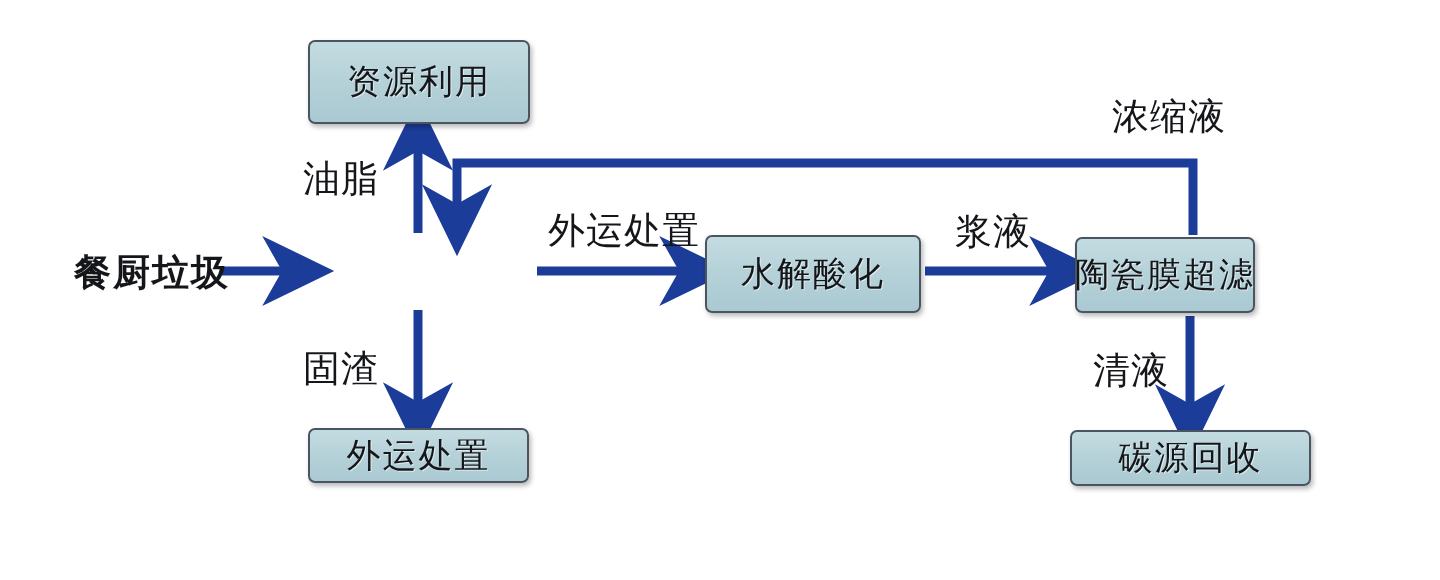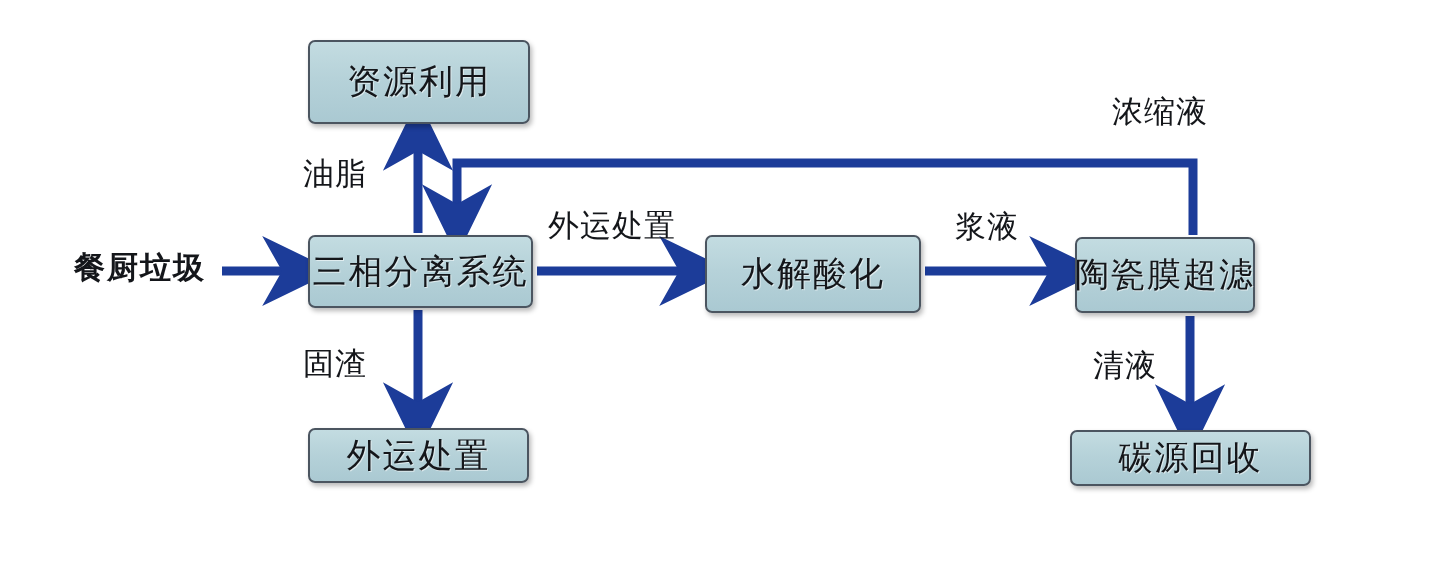--- a/index.html
+++ b/index.html
@@ -39,22 +39,22 @@
     font-family: "Liberation Serif", "DejaVu Serif", serif;
     font-size: 34px;
     line-height: 1;
     color: #14161a;
     letter-spacing: 2px;
     white-space: nowrap;
     text-shadow: 1px 1px 0 rgba(255,255,255,0.55);
   }
   .edge-label {
     position: absolute;
-    font-family: Liberation Mono, monospace;
-    font-size: 31px;
+    font-family: Liberation Serif, serif;
+    font-size: 37px;
     line-height: 1;
     color: #14161a;
     white-space: nowrap;
     letter-spacing: 1px;
   }
   .edge-label.bold {
     font-weight: bold;
     letter-spacing: 2px;
   }
 </style>
@@ -82,23 +82,20 @@
 
     <line x1="1190" y1="316" x2="1190" y2="422" stroke="#1c3c99" stroke-width="9" marker-end="url(#ah)"></line>
 
     <polyline points="1193,235 1193,163 457,163 457,222" fill="none" stroke="#1c3c99" stroke-width="9" stroke-linejoin="miter" marker-end="url(#ah)"></polyline>
   </svg>
 
   <div class="node" style="left:308px; top:40px; width:222px; height:84px;">
     <span class="node-label">资源利用</span>
   </div>
 
-  <div class="node" style="left:308px; top:235px; width:225px; height:73px;">
-    <span class="node-label">三相分离系统</span>
-  </div>
 
   <div class="node" style="left:705px; top:235px; width:216px; height:78px;text-align:right;">
     <span class="node-label">水解酸化</span>
   </div>
 
   <div class="node" style="left:1075px; top:237px; width:180px; height:76px;">
     <span class="node-label">陶瓷膜超滤</span>
   </div>
 
   <div class="node" style="left:308px; top:428px; width:221px; height:55px;">

